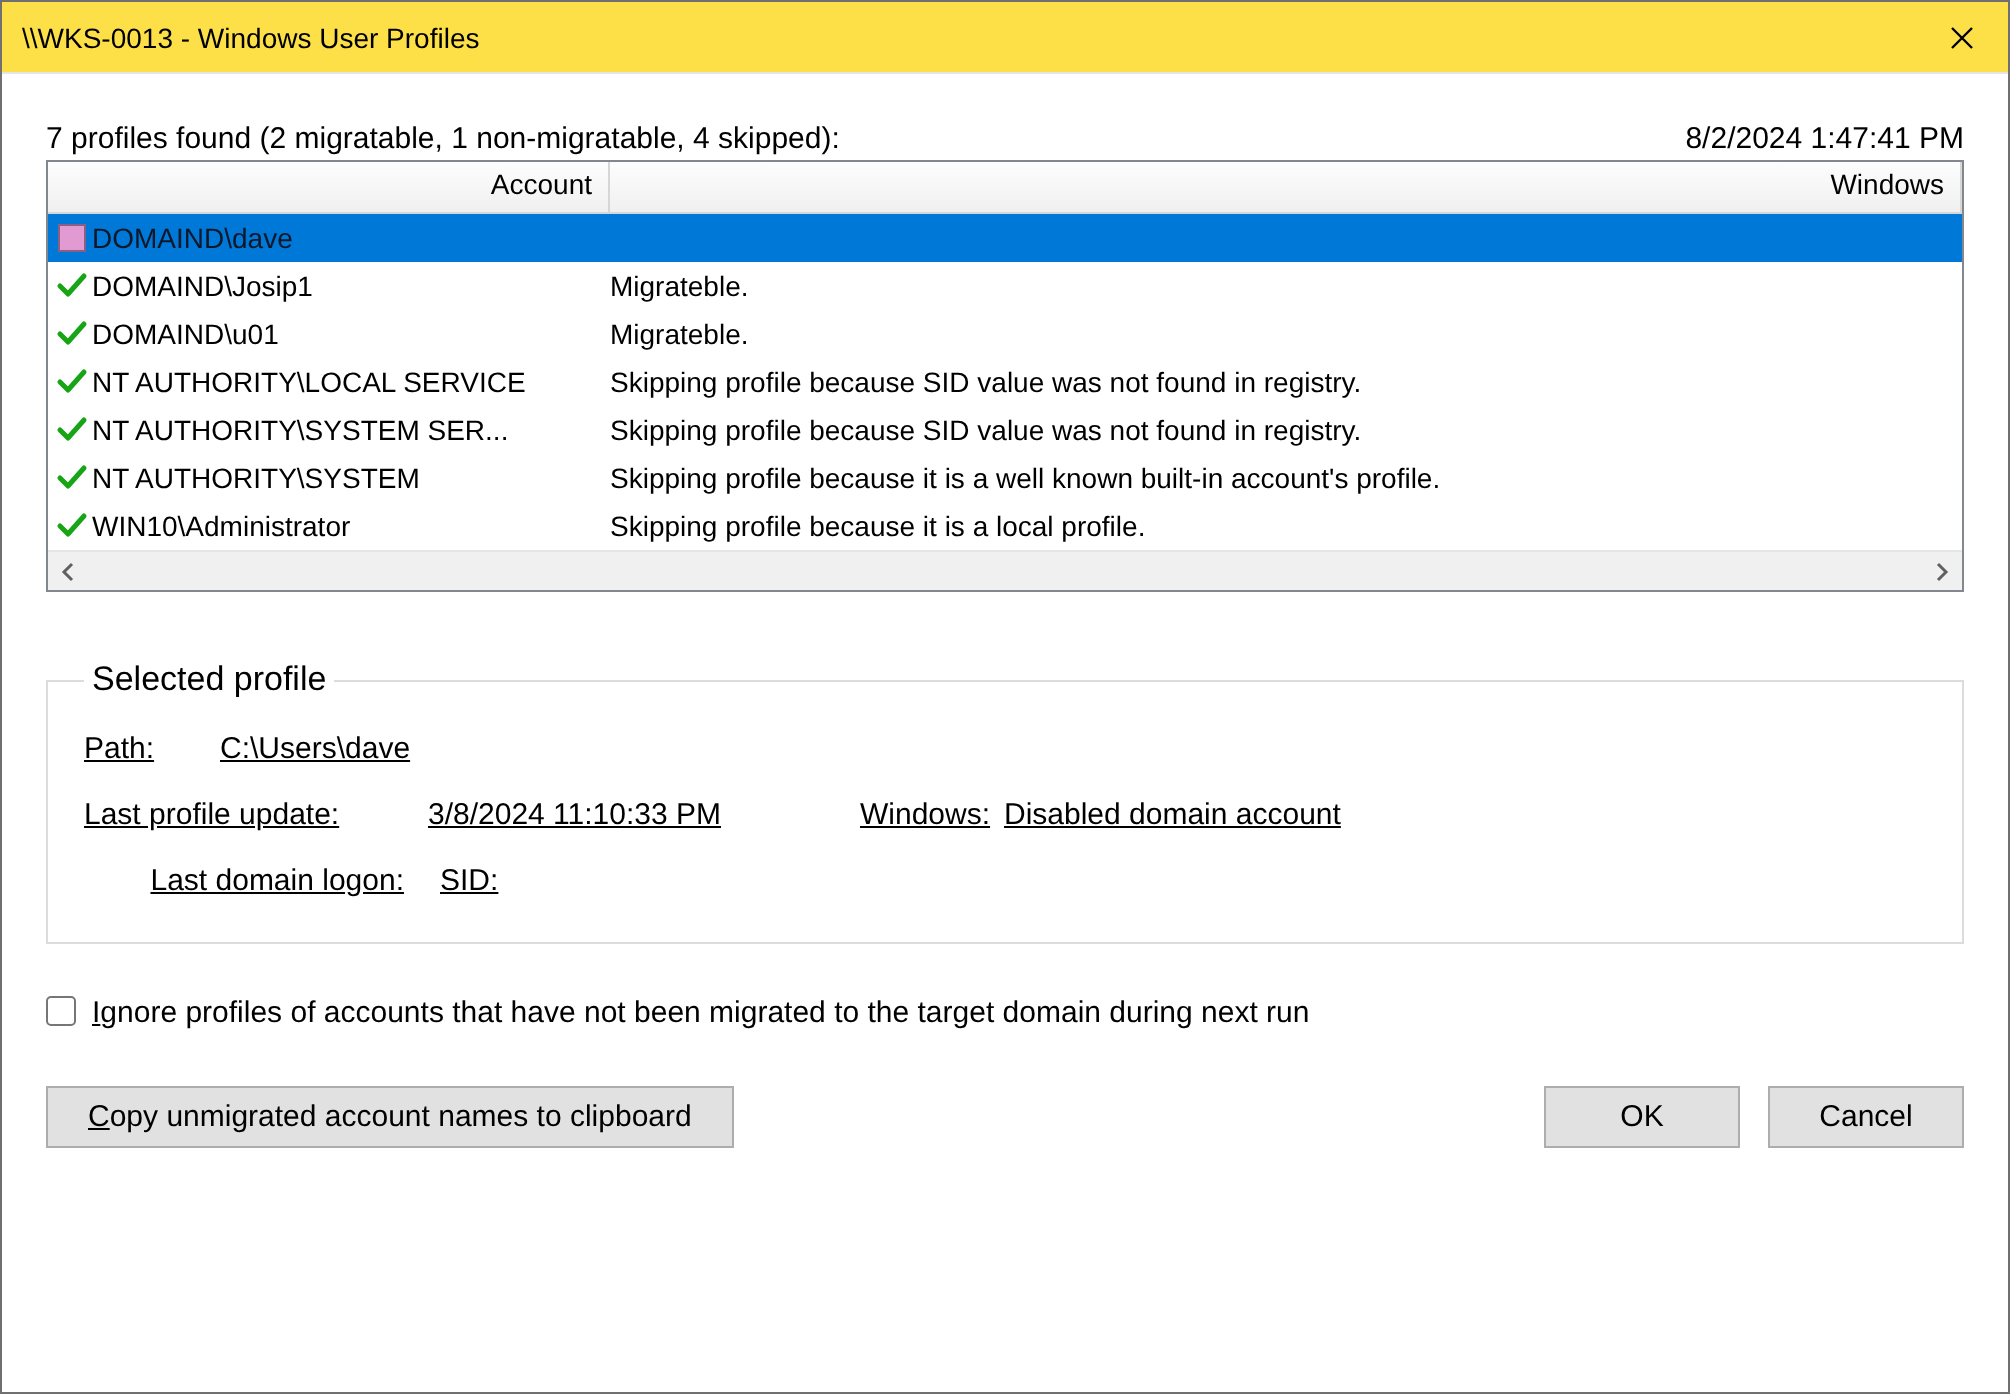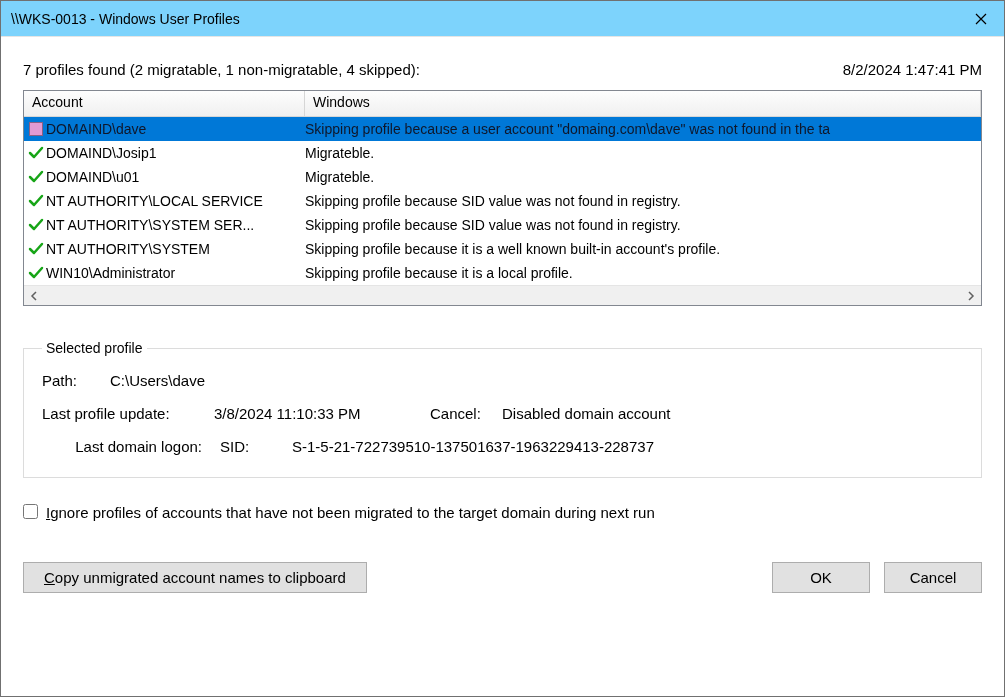--- a/index.html
+++ b/index.html
@@ -11,53 +11,54 @@
       width: 1005px;
       height: 697px;
       overflow: hidden;
       border: 1px solid #707070;
     }
     .titlebar {
       height: 36px;
       display: flex;
       align-items: center;
       padding: 0 0 0 10px;
-      background: #7dd3fc;
+      background: #fde047;
       border-bottom: 1px solid #e5e5e5;
     }
     .titlebar .title { flex: 1; font-size: 14px; }
     .titlebar .close-btn {
       width: 46px;
       height: 36px;
       display: flex;
       align-items: center;
       justify-content: center;
       cursor: pointer;
     }
     .content { padding: 24px 22px 22px 22px; }
     .summary-row {
       display: flex;
       justify-content: space-between;
-      margin-bottom: 12px;
+      margin-bottom: 2px;
       font-size: 15px;
     }
     .list-container {
       border: 1px solid #828790;
       background: #fff;
     }
     .list-header {
       display: flex;
       background: linear-gradient(#fdfdfd, #f0f0f0);
       border-bottom: 1px solid #d6d6d6;
       height: 26px;
     }
     .list-header .col {
       padding: 3px 8px;
       border-right: 1px solid #d6d6d6;
       font-size: 14px;
+      text-align: right;
     }
     .col-account { width: 281px; }
     .col-status { flex: 1; }
     .list-body { overflow: hidden; }
     .list-row {
       display: flex;
       height: 24px;
       align-items: center;
       cursor: default;
     }
@@ -88,33 +89,33 @@
       align-items: center;
       justify-content: center;
       cursor: pointer;
       color: #606060;
     }
     fieldset {
       margin-top: 34px;
       border: 1px solid #dcdcdc;
       padding: 16px 18px 22px 18px;
     }
-    legend { padding: 0 4px; font-size: 14px; }
-    .detail-row { display: flex; margin-bottom: 16px; font-size: 15px; }
+    legend { padding: 0 4px; font-size: 17px; }
+    .detail-row { display: flex; margin-bottom: 16px; font-size: 15px; text-decoration: underline; }
     .detail-label { margin-right: 12px; }
     .w-path-label { width: 56px; }
     .w-update-label { width: 160px; }
     .w-logon-label { width: 160px; text-align: right; }
     .w-col1-val { width: 210px; }
     .w-status-label { width: 60px; margin-left: 6px; }
     .w-sid-label { width: 60px; margin-left: 6px; }
     .checkbox-row { margin-top: 26px; display: flex; align-items: flex-start; font-size: 15px; }
     .checkbox-row input { margin-right: 8px; width: 15px; height: 15px; }
     .button-row {
-      margin-top: 41px;
+      margin-top: 28px;
       display: flex;
       justify-content: space-between;
       align-items: center;
     }
     button.win-btn {
       background: #e1e1e1;
       border: 1px solid #adadad;
       padding: 6px 20px;
       min-width: 98px;
       font: inherit;
@@ -148,21 +149,20 @@
     <div class="list-header">
       <div class="col col-account">Account</div>
       <div class="col col-status">Windows</div>
     </div>
     <div class="list-body" id="list-body">
         <div class="list-row selected">
           <span class="row-icon">
             <span class="pinkbox"></span>
           </span>
           <span class="row-account">DOMAIND\dave</span>
-          <span class="row-status">Skipping profile because a user account "domaing.com\dave" was not found in the ta</span>
         </div>
         <div class="list-row">
           <span class="row-icon">
             <svg width="16" height="16" viewBox="0 0 16 16">
               <path d="M2 8 L6 12 L14 3" stroke="#17a517" stroke-width="2.5" fill="none" stroke-linecap="round" stroke-linejoin="round"></path>
             </svg>
           </span>
           <span class="row-account">DOMAIND\Josip1</span>
           <span class="row-status">Migrateble.</span>
         </div>
@@ -230,28 +230,27 @@
     <legend>Selected profile</legend>
 
     <div class="detail-row">
       <span class="detail-label w-path-label">Path:</span>
       <span>C:\Users\dave</span>
     </div>
 
     <div class="detail-row">
       <span class="detail-label w-update-label">Last profile update:</span>
       <span class="w-col1-val">3/8/2024 11:10:33 PM</span>
-      <span class="detail-label w-status-label">Cancel:</span>
+      <span class="detail-label w-status-label">Windows:</span>
       <span>Disabled domain account</span>
     </div>
 
     <div class="detail-row" style="margin-bottom:0">
       <span class="detail-label w-logon-label">Last domain logon:</span>
       <span class="detail-label w-sid-label">SID:</span>
-      <span>S-1-5-21-722739510-137501637-1963229413-228737</span>
     </div>
   </fieldset>
 
   <div class="checkbox-row">
     <input type="checkbox" style="">
     <label><span class="u-underline">I</span><span>gnore profiles of accounts that have not been migrated to the target domain during next run</span></label>
   </div>
 
   <div class="button-row">
     <button class="win-btn wide"><span class="u-underline">C</span><span>opy unmigrated account names to clipboard</span></button>

